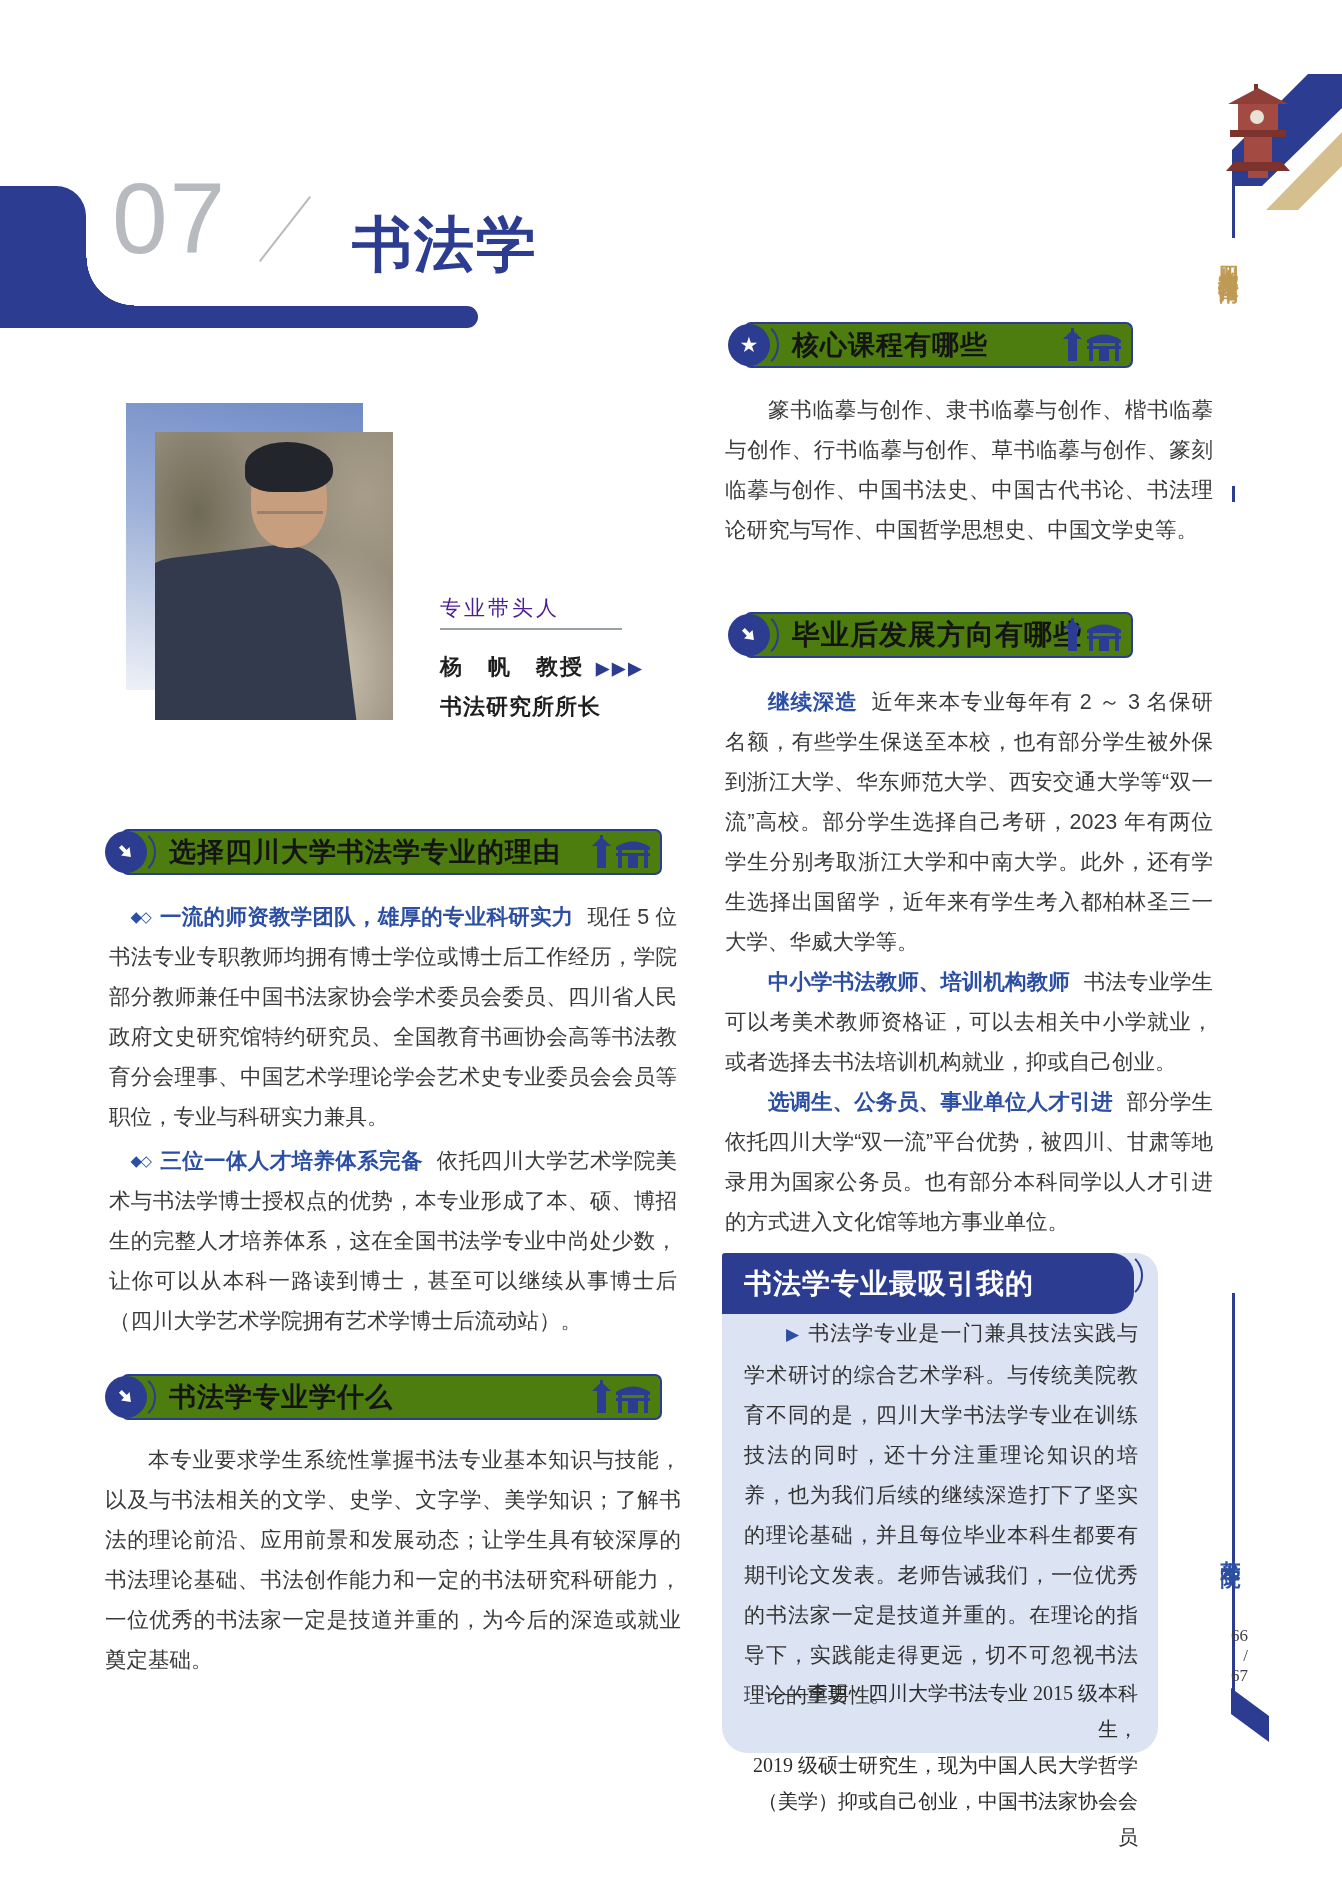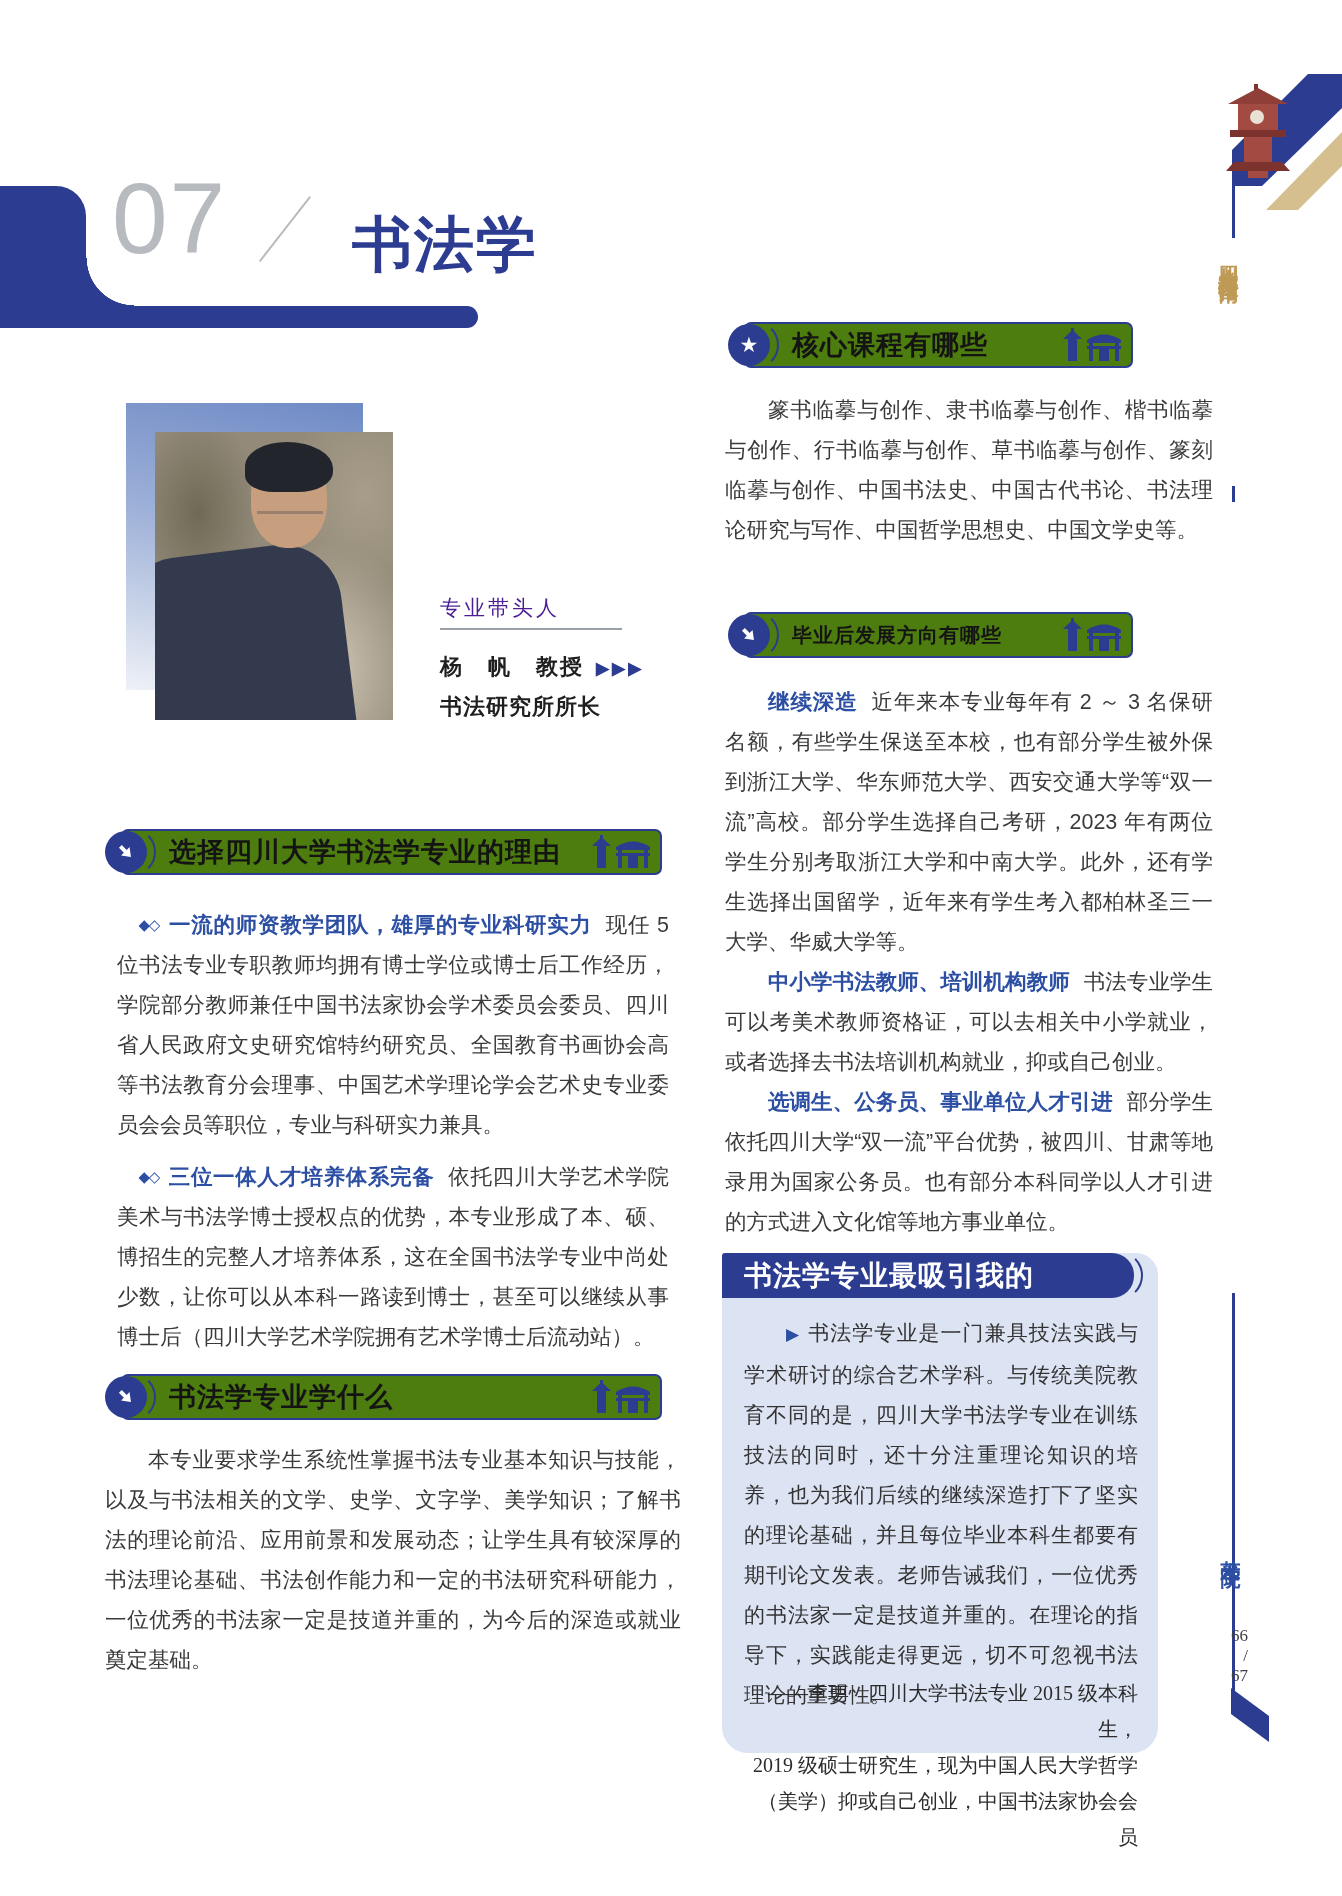--- a/index.html
+++ b/index.html
@@ -70,27 +70,27 @@
     font-size:21px;z-index:2;}
   .sec .sec-arc{position:absolute;left:3px;top:-1px;width:48px;height:48px;border:2px solid transparent;
     border-right-color:var(--blue);border-radius:50%;z-index:2;}
   .sec .sec-gate{position:absolute;right:10px;top:6px;z-index:1;}
 
   
   .body-text{font-size:21.5px;line-height:40px;text-align:justify;color:var(--body-ink);}
   .indent2{text-indent:2em;}
   p.dev{text-indent:2em;margin:0;}
   .lead{color:var(--lead-blue);font-weight:bold;margin-right:14px;}
-  p.bullet{text-indent:1em;margin:12px;}
+  p.bullet{text-indent:1em;margin:4px;}
   .bullet-glyph{color:var(--lead-blue);font-size:15px;letter-spacing:-2px;margin-right:10px;vertical-align:2px;}
 
   
   .panel{left:722px;top:1253px;width:436px;height:500px;background:var(--panel);
     border-radius:4px 22px 26px 26px;}
-  .panel-bar{position:absolute;left:0;top:0;width:412px;height:45px;background:var(--blue);
+  .panel-bar{position:absolute;left:0;top:0;width:412px;height:61px;background:var(--blue);
     border-radius:3px 22px 22px 0;display:flex;align-items:center;padding-left:22px;}
   .panel-bar-arc{position:absolute;left:372px;top:-2px;width:49px;height:49px;border:2px solid transparent;
     border-right-color:var(--blue);border-radius:50%;}
   .panel-title{font-family:"Liberation Serif",serif;font-weight:bold;font-size:28px;color:#fff;letter-spacing:1px;}
   .panel-body{position:absolute;left:22px;top:60px;width:394px;font-size:21px;line-height:40px;
     text-align:justify;color:#333;}
   .q-arrow{color:var(--lead-blue);font-size:17px;margin-right:8px;}
   .attribution{position:absolute;left:22px;top:422px;width:394px;font-family:"Liberation Serif",serif;
     font-size:20px;line-height:36px;color:#2b2b2b;text-align:right;}
 
@@ -157,21 +157,21 @@
         <rect x="56" y="15" width="4" height="18"></rect>
         <rect x="40" y="18" width="10" height="15"></rect>
         <rect x="28" y="18" width="34" height="3"></rect>
       </g>
     </svg>
   </div>
   <div class="abs body-text indent2" style="left:725px;top:390px;width:488px;">篆书临摹与创作、隶书临摹与创作、楷书临摹与创作、行书临摹与创作、草书临摹与创作、篆刻临摹与创作、中国书法史、中国古代书论、书法理论研究与写作、中国哲学思想史、中国文学史等。</div>
 
   <div class="sec" style="left:728px;top:612px;width:405px;">
     <div class="sec-box">
-      <span class="sec-title" style="font-size:20px;">毕业后发展方向有哪些</span>
+      <span class="sec-title" style="font-size:28px;">毕业后发展方向有哪些</span>
     </div>
     <div class="sec-arc"></div>
     <div class="sec-circle">
       <svg width="20" height="20" viewBox="0 0 20 20">
           <path d="M8 2 h4 v7 h4 l-6 8 -6 -8 h4 Z" transform="rotate(-45 10 10)" fill="#fff"></path>
         </svg>
     </div>
     <svg class="sec-gate" width="64" height="34" viewBox="0 0 64 34">
       <g fill="#2c3c90">
         <rect x="12" y="0" width="3" height="5"></rect>

